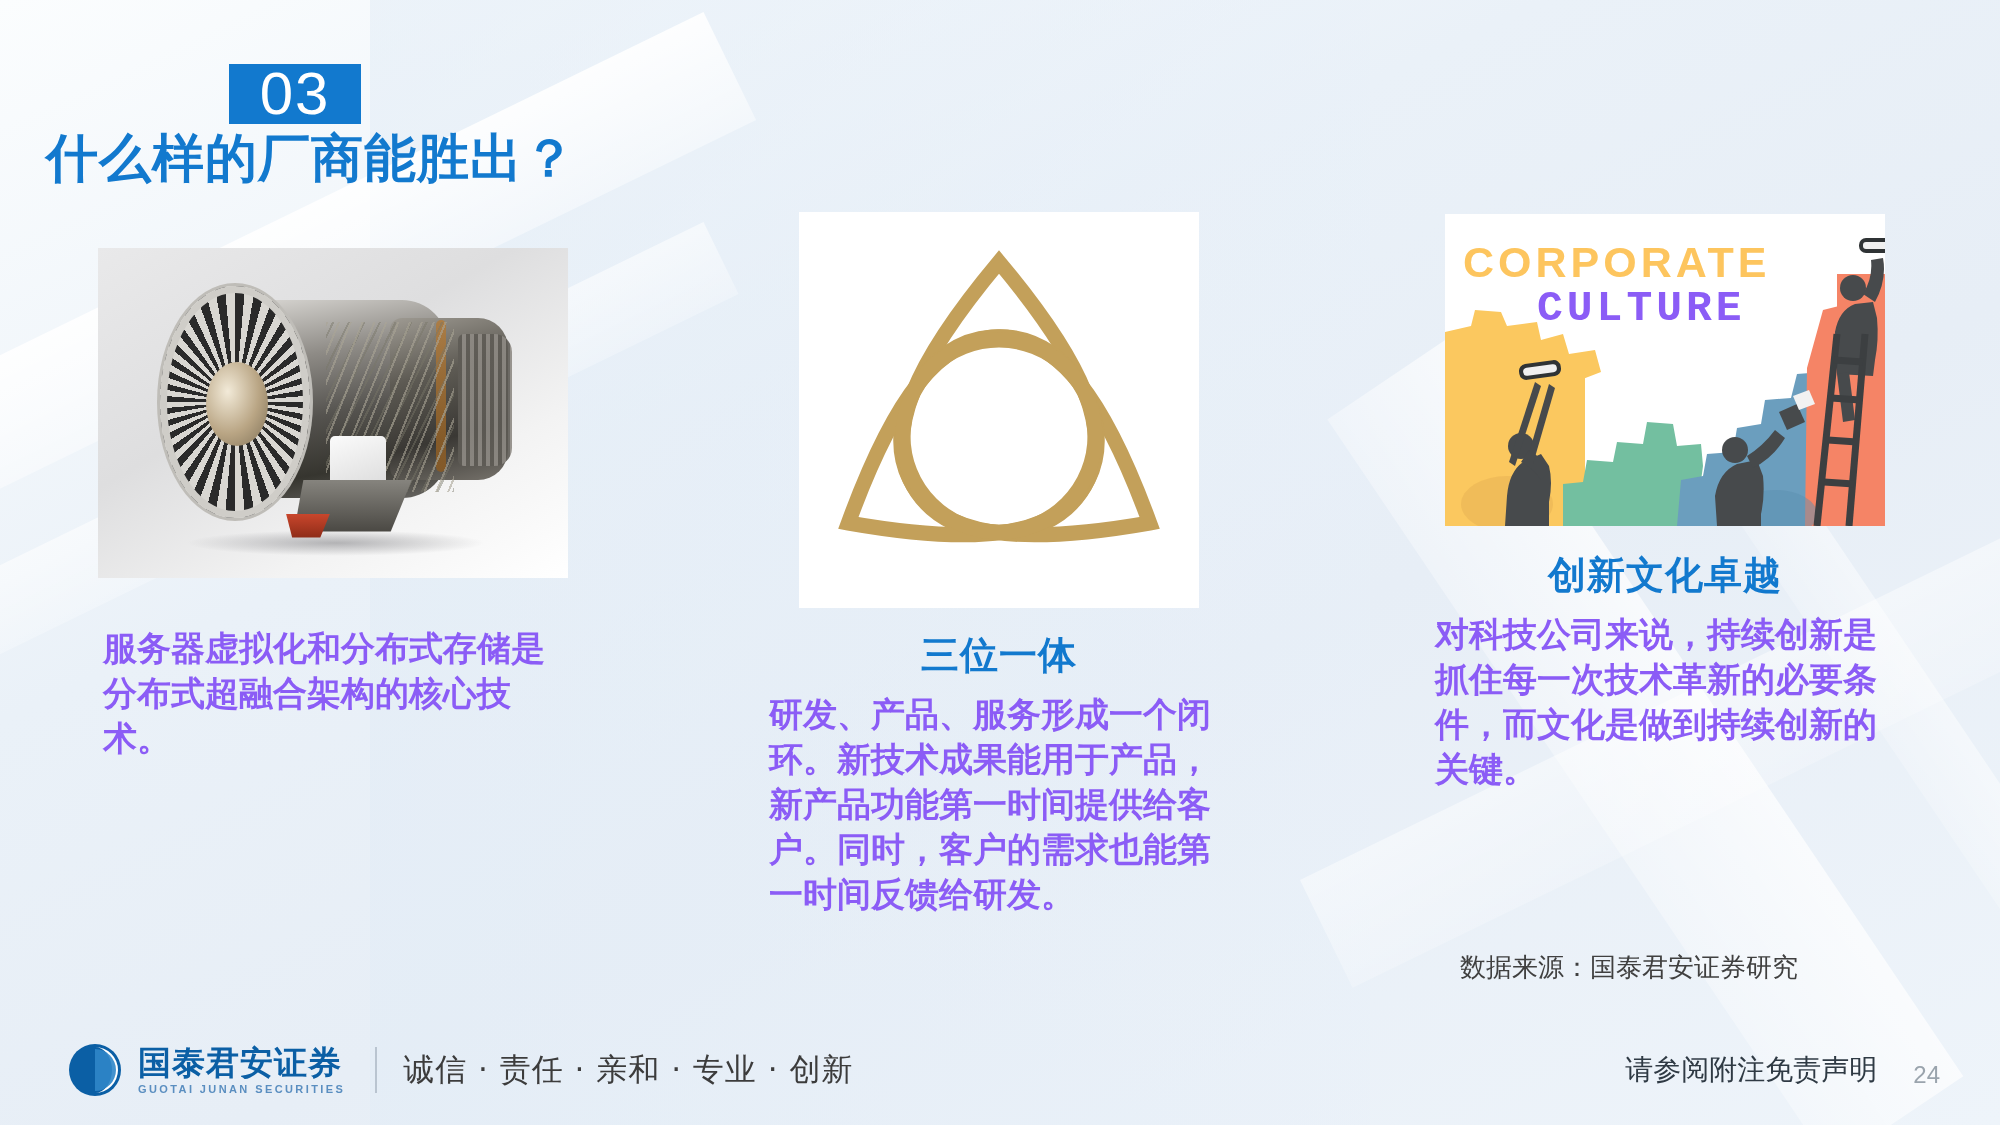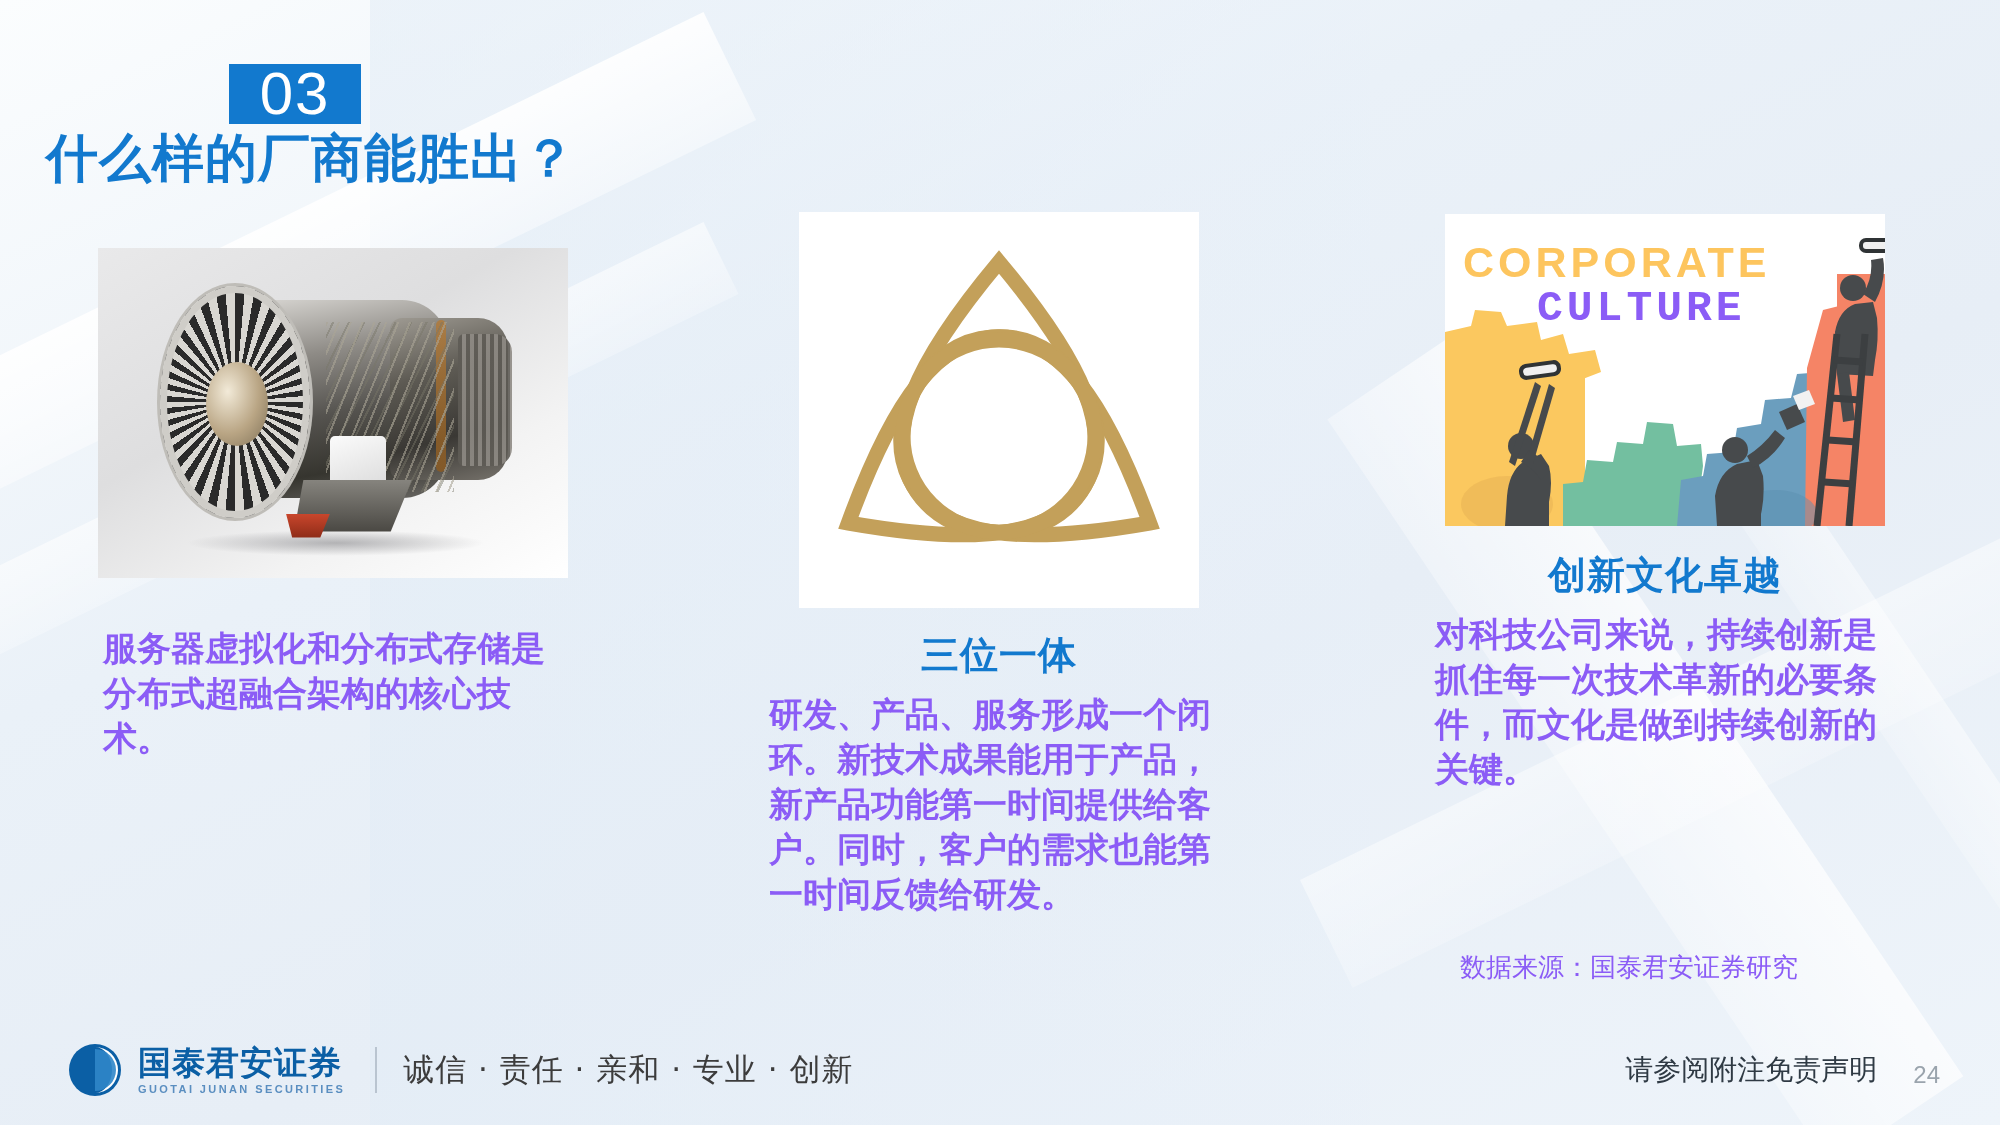--- a/index.html
+++ b/index.html
@@ -320,21 +320,21 @@
     color: #8b5cf6;
     font-family: Liberation Mono, monospace;
   }
 
   
   .source-note {
     position: absolute;
     left: 1460px;
     top: 950px;
     font-size: 26px;
-    color: #8b5cf6;
+    color: #404040;
     font-family: "DejaVu Sans", "Liberation Sans", sans-serif;
   }
 
   
   .footer {
     position: absolute;
     left: 0;
     bottom: 0;
     width: 2000px;
     height: 110px;

